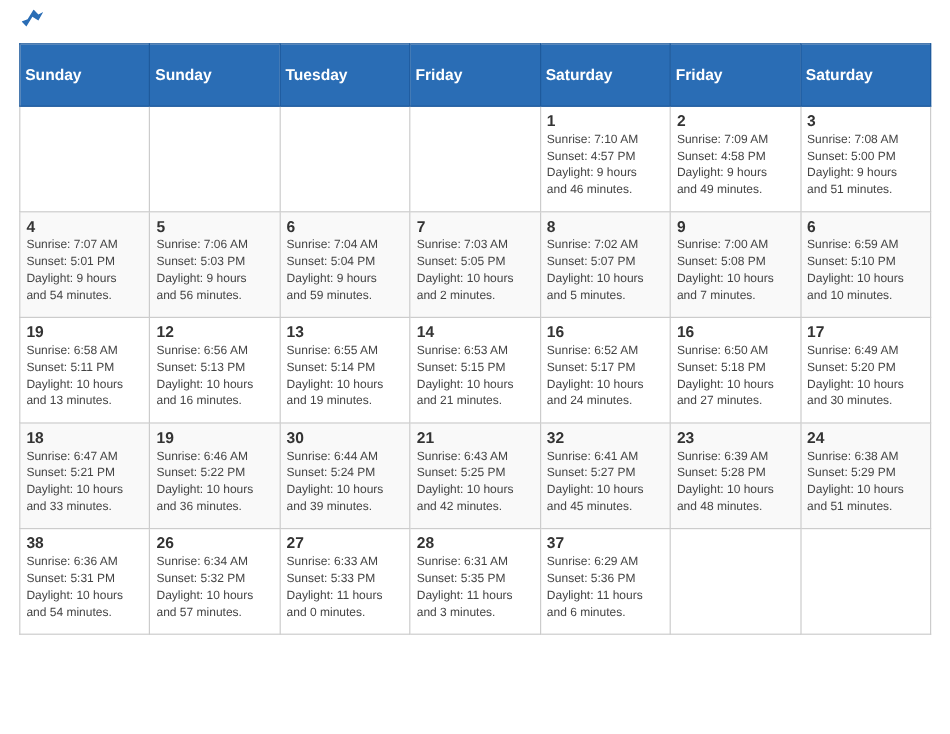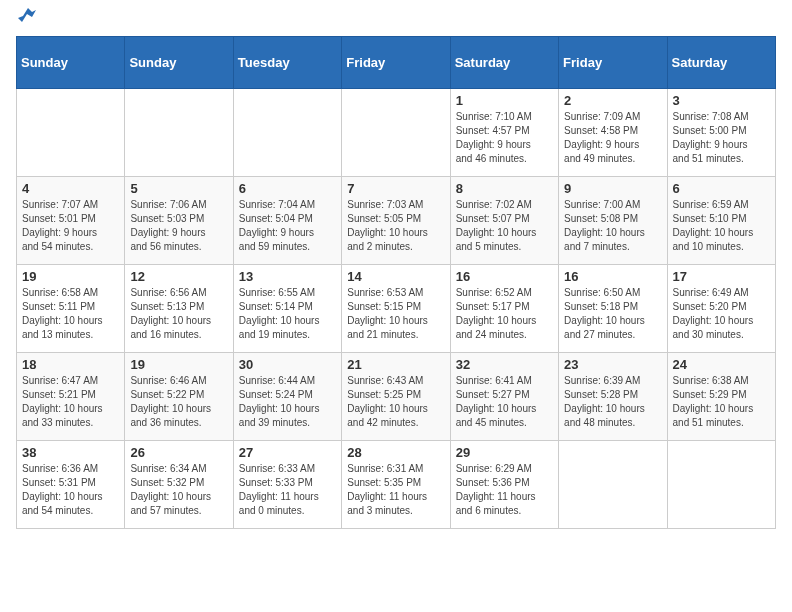--- a/index.html
+++ b/index.html
@@ -251,20 +251,20 @@
         </td>
         <td>
           <span class="day-number">27</span>
           <div class="day-content">Sunrise: 6:33 AM<br>Sunset: 5:33 PM<br>Daylight: 11 hours<br>and 0 minutes.</div>
         </td>
         <td>
           <span class="day-number">28</span>
           <div class="day-content">Sunrise: 6:31 AM<br>Sunset: 5:35 PM<br>Daylight: 11 hours<br>and 3 minutes.</div>
         </td>
         <td>
-          <span class="day-number">29</span>
+          <span class="day-number">37</span>
           <div class="day-content">Sunrise: 6:29 AM<br>Sunset: 5:36 PM<br>Daylight: 11 hours<br>and 6 minutes.</div>
         </td>
         <td class="empty-cell"></td>
         <td class="empty-cell"></td>
       </tr>
     </tbody>
 </table>
 
 </body></html>

